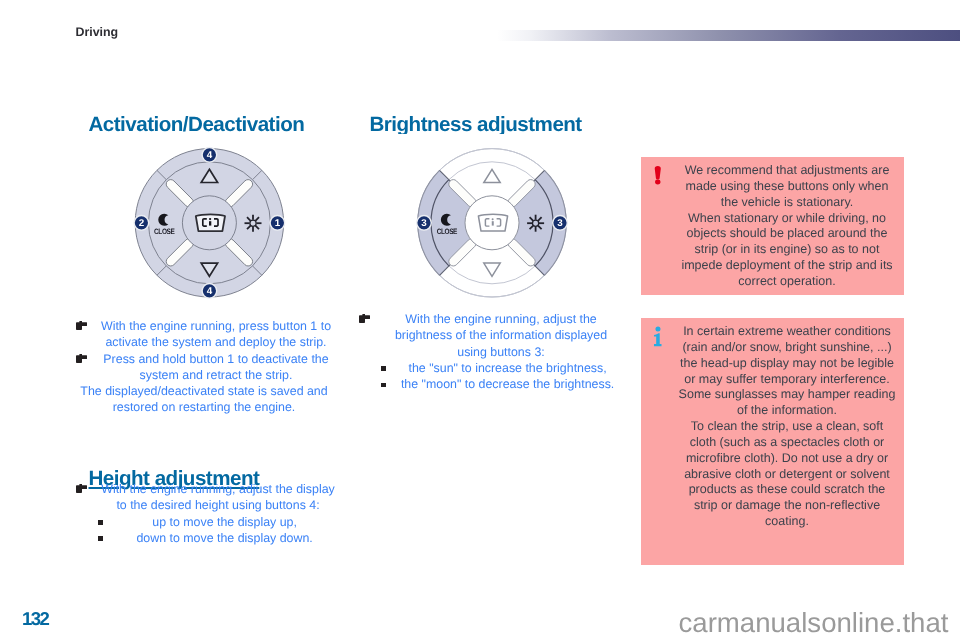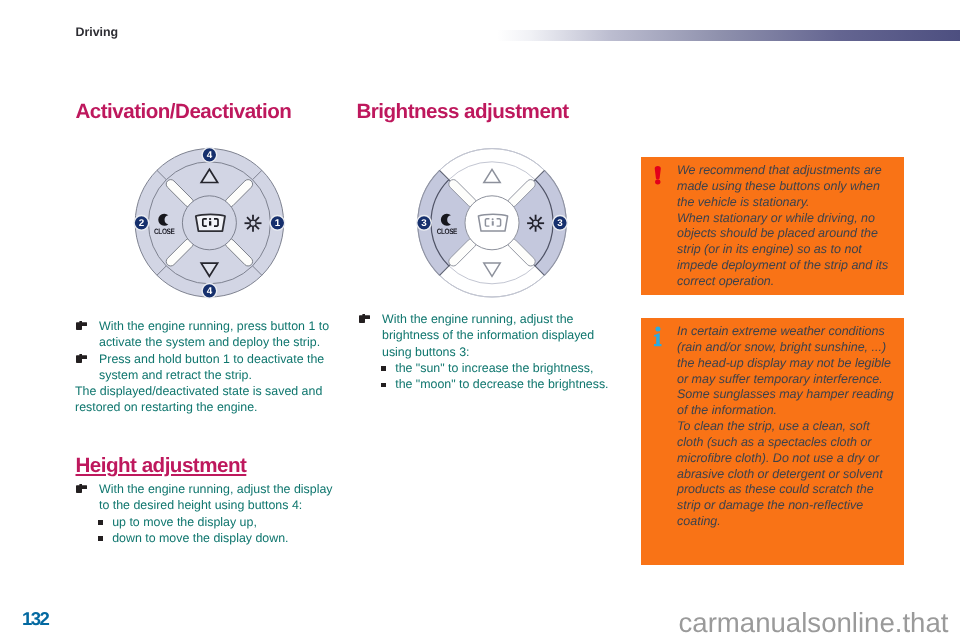--- a/index.html
+++ b/index.html
@@ -1,38 +1,38 @@
 <!DOCTYPE html>
 <html><head>
 <meta charset="utf-8">
 <style>
   html,body{margin:0;padding:0;}
   body{width:960px;height:640px;background:#ffffff;font-family:"Liberation Sans",sans-serif;
        overflow:hidden;position:relative;-webkit-font-smoothing:antialiased;text-rendering:geometricPrecision;}
-  .page{position:absolute;left:0;top:0;width:960px;height:586px;background:#fff;}
+  .page{position:absolute;left:0;top:0;width:960px;height:586px;background:#fff;text-align:center;}
 
   .hdr-bar{position:absolute;left:497px;top:30px;width:463px;height:11px;
     background:linear-gradient(to right,#ffffff 0%,#f1f2f6 7%,#bcbdd0 24.5%,#8f91ad 48%,#646591 74%,#4d4f80 100%);}
   .chapter{position:absolute;left:75.5px;top:25px;font-size:12.4px;font-weight:bold;color:#2d2d33;letter-spacing:0px;}
 
-  .sect{position:absolute;margin:0;font-size:20.6px;font-weight:bold;color:#be185d;white-space:nowrap;letter-spacing:-0.52px;}
+  .sect{position:absolute;margin:13px;font-size:20.6px;font-weight:bold;color:#0369a1;white-space:nowrap;letter-spacing:-0.52px;}
 
   .figbox{position:absolute;background:#ffffff;}
 
-  .col{position:absolute;font-size:12.4px;line-height:16.3px;color:#0f766e;}
+  .col{position:absolute;font-size:12.4px;line-height:16.3px;color:#3b82f6;}
   .col p{margin:0;}
   .li{position:relative;padding-left:24px;}
   .li .bul{position:absolute;left:1px;top:3.3px;width:11.2px;height:9px;}
   .sub{position:relative;padding-left:37.2px;}
   .sub .sq{position:absolute;left:23.1px;top:6.4px;width:4.9px;height:4.7px;background:#231f20;}
 
   .page-num{position:absolute;left:22px;top:609.5px;font-size:18.6px;font-weight:bold;color:#0369a1;letter-spacing:-1.6px;line-height:18px;}
   .watermark{position:absolute;left:678.5px;top:607px;font-size:27.6px;color:#9a9a9a;letter-spacing:0px;}
 
-  .nbox{position:absolute;background:#f97316;font-style:italic;}
+  .nbox{position:absolute;background:#fca5a5;}
   .nbox .txt{position:absolute;left:36px;top:6px;right:7px;font-size:12.5px;line-height:15.85px;color:#3d424c;}
   .nbox .txt p{margin:0;}
   .nbox .ic{position:absolute;left:6px;top:8px;width:23px;height:23px;}
 </style>
 </head>
 <body>
 
 <div class="page">
 
   <div class="hdr-bar"></div>

